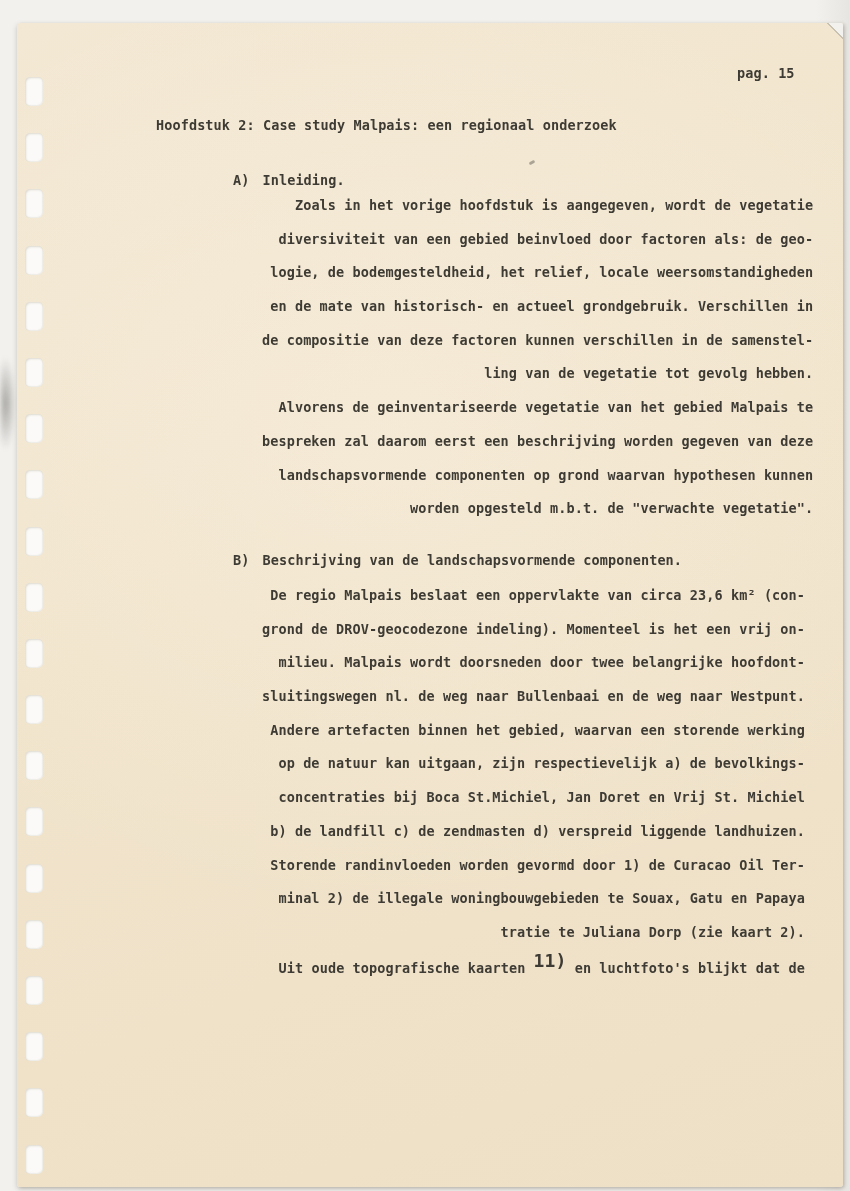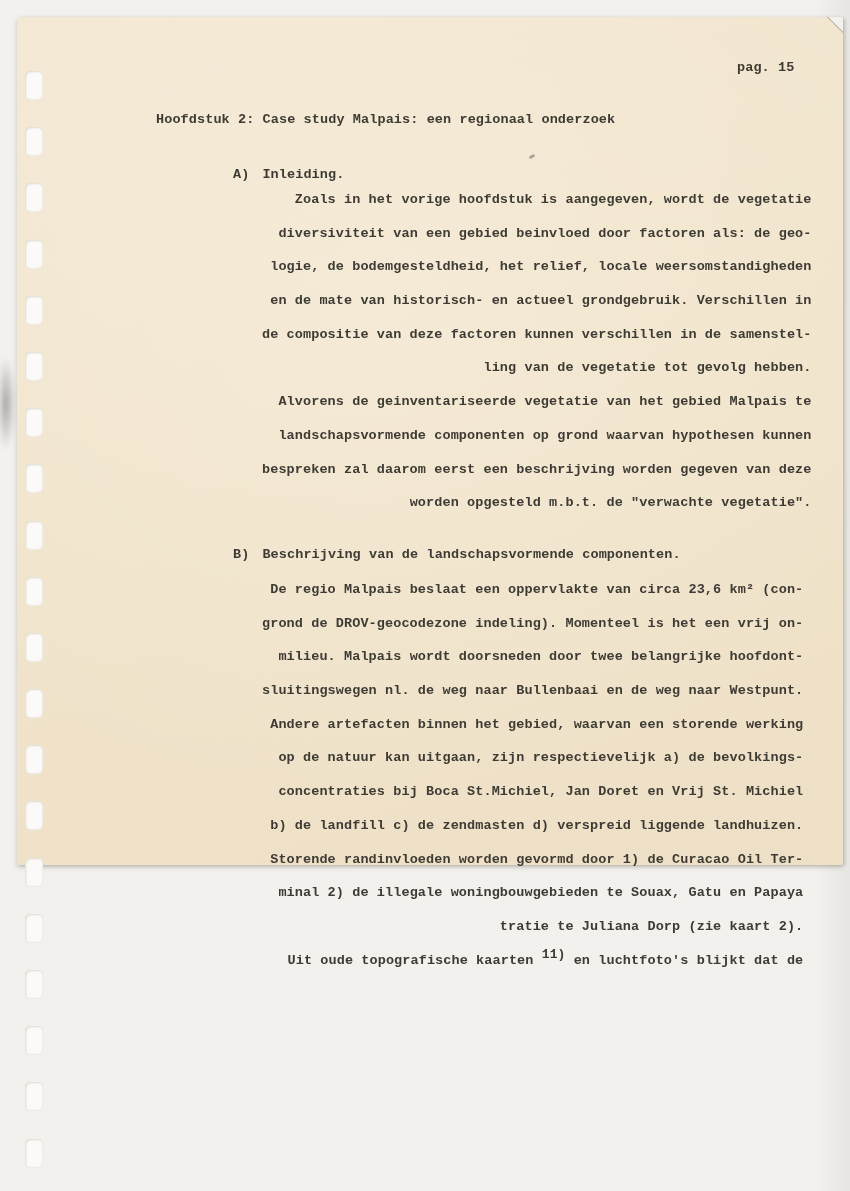--- a/index.html
+++ b/index.html
@@ -16,29 +16,28 @@
     position: relative;
     width: 850px;
     height: 1191px;
     background: linear-gradient(90deg, var(--background) 0%, var(--background) 96%, #e7e5e1 100%);
     overflow: hidden;
   }
 
   .paper {
     position: absolute;
     left: 17px;
-    top: 17px;
+    top: 23px;
     width: 826px;
-    height: 848px;
+    height: 1164px;
     background:
       radial-gradient(ellipse 900px 700px at 45% 35%, rgba(255,250,240,0.25), rgba(255,250,240,0) 70%),
       linear-gradient(160deg, #f3e8d3 0%, #f1e4cc 45%, #eee0c6 100%);
     border-radius: 4px 2px 3px 3px;
     box-shadow: 0 2px 5px rgba(100, 90, 75, 0.30), 2px 1px 3px rgba(100, 90, 75, 0.18);
-    font-family: Liberation Mono, monospace;
   }
 
   
   .corner-cut {
     position: absolute;
     top: 0;
     right: 0;
     width: 16px;
     height: 16px;
     background: linear-gradient(to top right, rgba(0,0,0,0) 49%, #c9c2b2 49%, #c9c2b2 54%, var(--background) 54%);
@@ -80,21 +79,21 @@
   .section-heading.sec-b { left: 216px; top: 530px; }
 
   .body-block { position: absolute; left: 245px; text-align: right; }
   .body-a { top: 175px; }
   .body-b { top: 565px; }
   .line { height: 33.7px; }
 
   .sup {
     position: relative;
     top: -6px;
-    font-size: 13px;
+    font-size: 18px;
   }
 
   
   .stray-mark {
     position: absolute;
     left: 512px;
     top: 138px;
     width: 6px;
     height: 3px;
     background: #6f6a60;
@@ -160,22 +159,22 @@
     </div>
 
     <div class="body-block body-a">
       <div class="typed line">Zoals in het vorige hoofdstuk is aangegeven, wordt de vegetatie</div>
       <div class="typed line">diversiviteit van een gebied beinvloed door factoren als: de geo-</div>
       <div class="typed line">logie, de bodemgesteldheid, het relief, locale weersomstandigheden</div>
       <div class="typed line">en de mate van historisch- en actueel grondgebruik. Verschillen in</div>
       <div class="typed line">de compositie van deze factoren kunnen verschillen in de samenstel-</div>
       <div class="typed line">ling van de vegetatie tot gevolg hebben.</div>
       <div class="typed line">Alvorens de geinventariseerde vegetatie van het gebied Malpais te</div>
+      <div class="typed line">bespreken zal daarom eerst een beschrijving worden gegeven van deze</div>
       <div class="typed line">landschapsvormende componenten op grond waarvan hypothesen kunnen</div>
-      <div class="typed line">bespreken zal daarom eerst een beschrijving worden gegeven van deze</div>
       <div class="typed line">worden opgesteld m.b.t. de "verwachte vegetatie".</div>
     </div>
 
     <div class="section-heading sec-b">
       <span class="typed">B)</span>
       <span class="typed">Beschrijving van de landschapsvormende componenten.</span>
     </div>
 
     <div class="body-block body-b">
       <div class="typed line">De regio Malpais beslaat een oppervlakte van circa 23,6 km² (con-</div>

